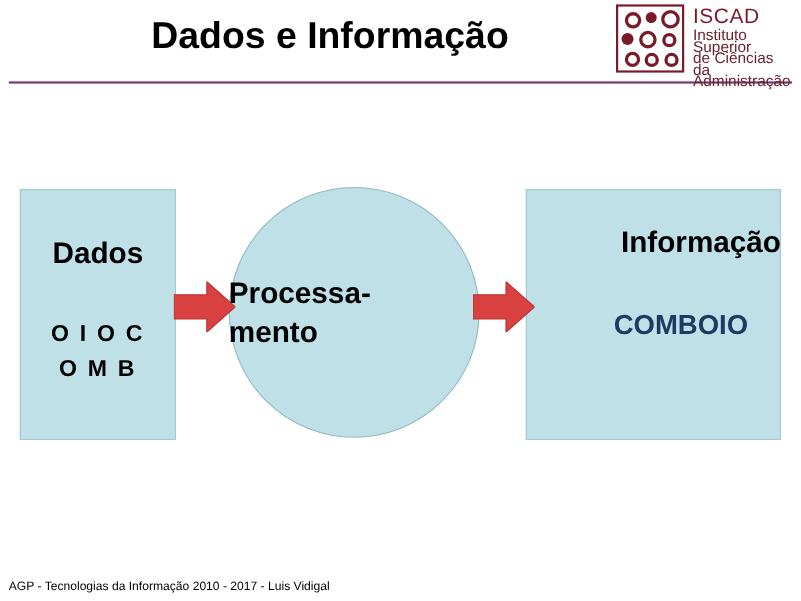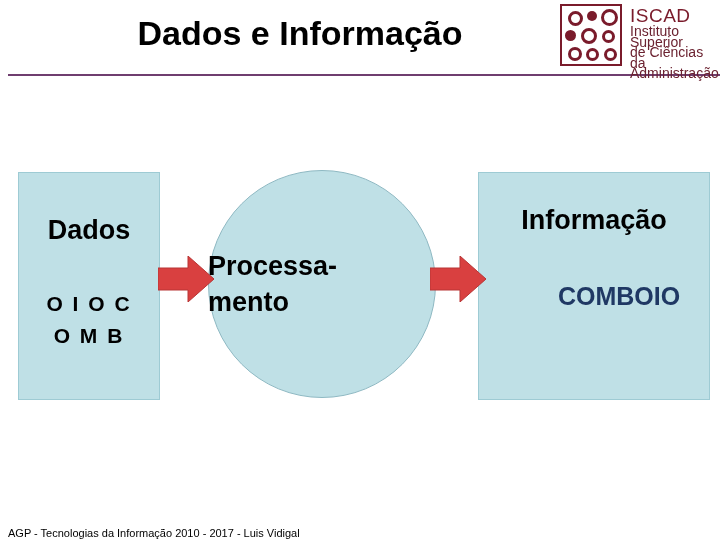--- a/index.html
+++ b/index.html
@@ -136,21 +136,21 @@
     left: 208px;
     top: 248px;
     width: 228px;
     font-size: 27px;
     line-height: 36px;
   }
   .lbl-info {
     left: 478px;
     top: 205px;
     width: 232px;
-    text-align: center;
+    text-align: right;
     font-size: 27px;
   }
   .lbl-comboio {
     left: 478px;
     top: 282px;
     width: 232px;
     text-align: center;
     font-size: 25px;
     color: #1f3864;
     margin-left: 25px;

